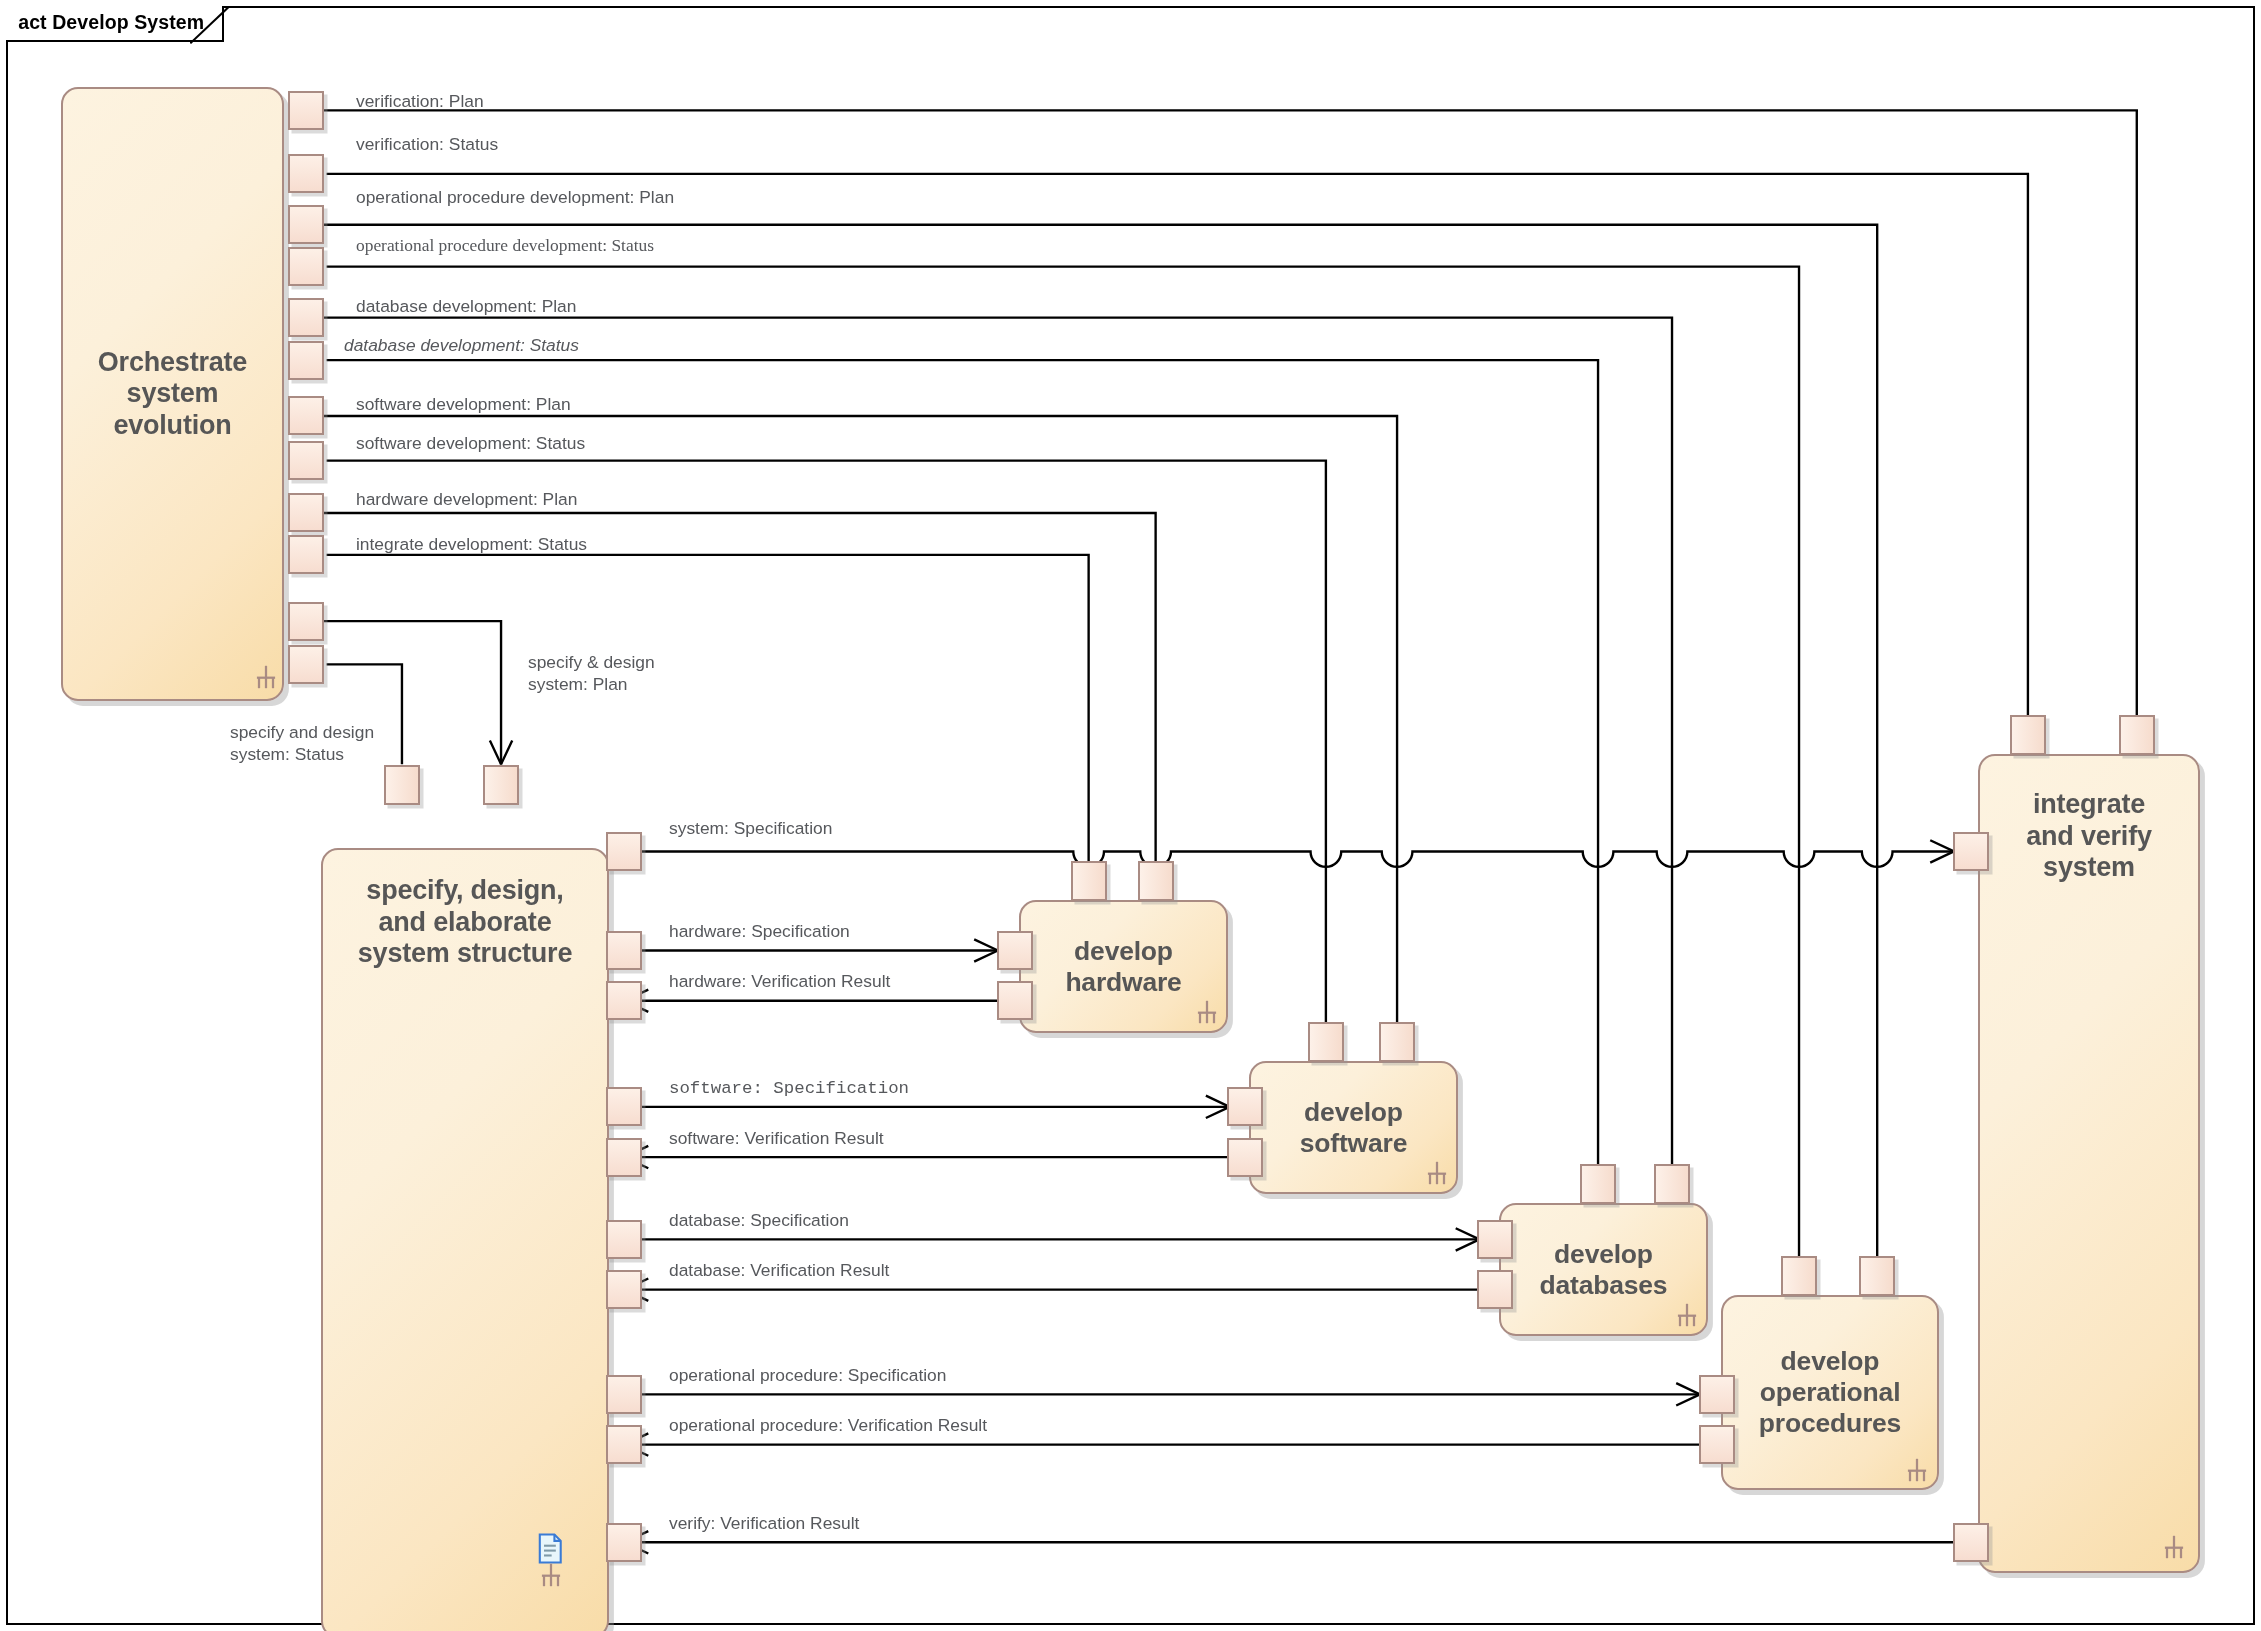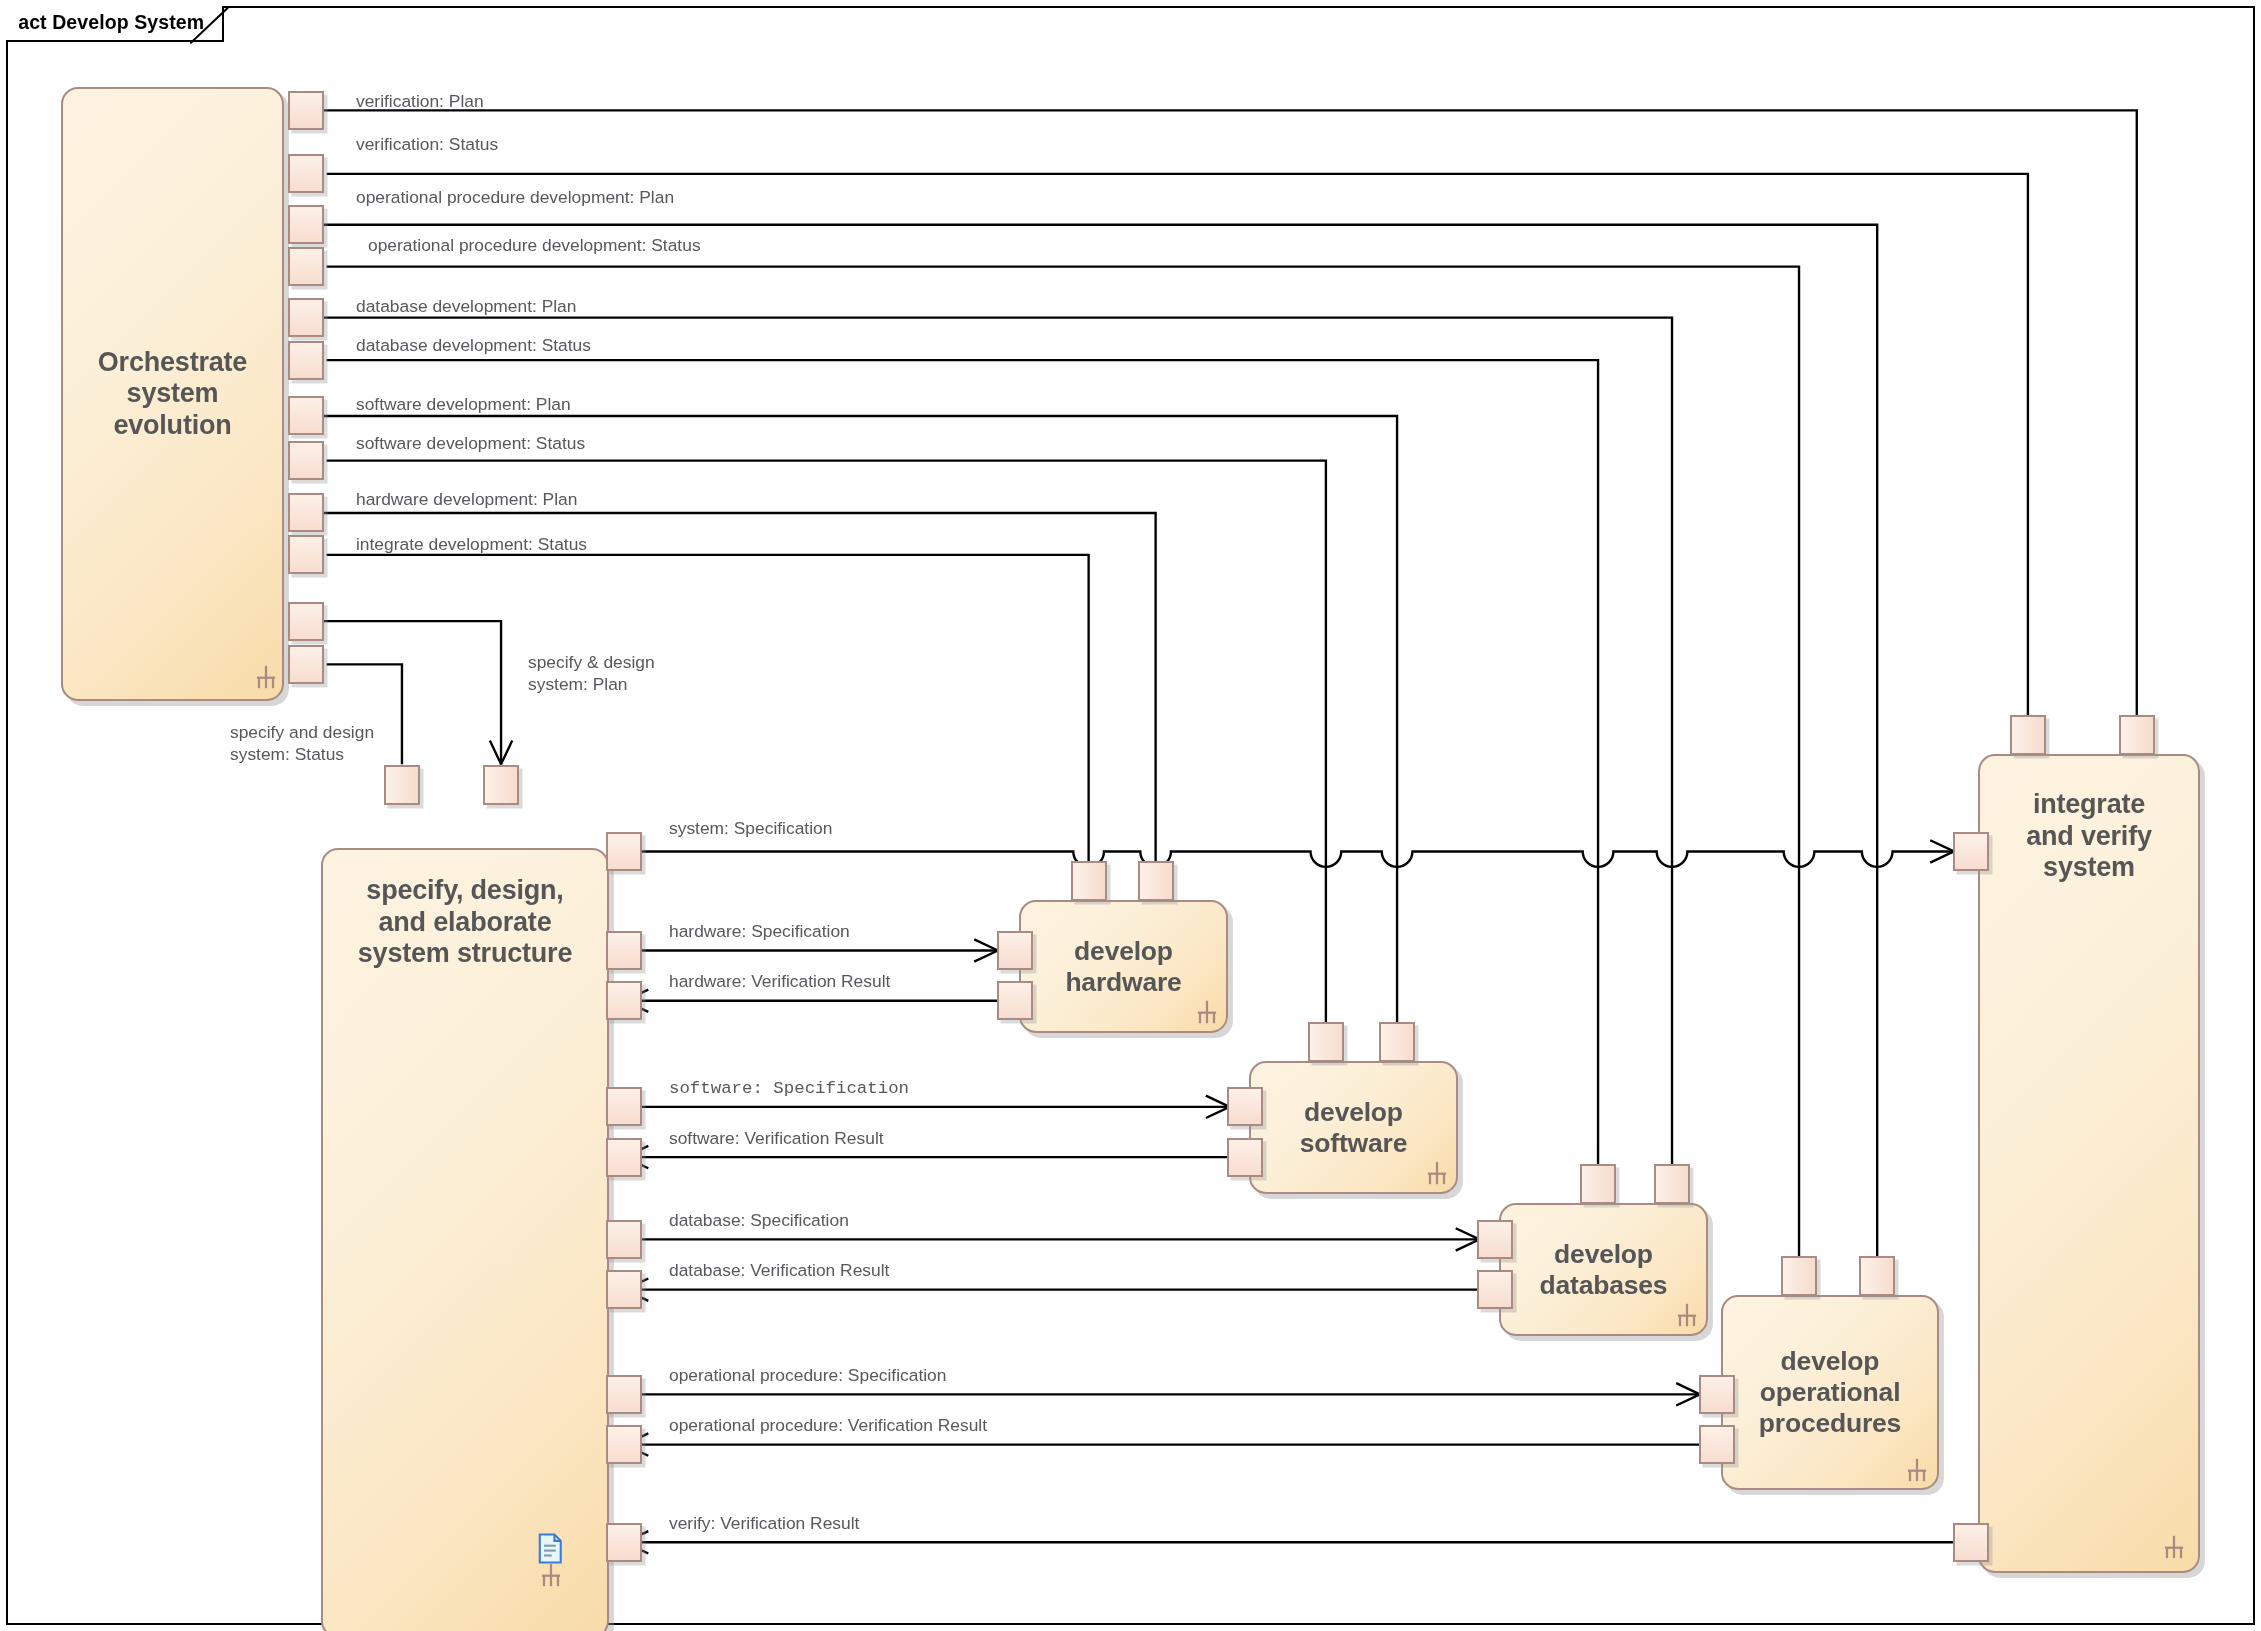--- a/index.html
+++ b/index.html
@@ -286,23 +286,23 @@
     </g>
   </svg>
   <div class="pin v" style="left:2010px;top:715px;width:36px;height:40px;"></div>
   <div class="pin v" style="left:2119px;top:715px;width:36px;height:40px;"></div>
   <div class="pin" style="left:1953px;top:832px;width:36px;height:39px;"></div>
   <div class="pin" style="left:1953px;top:1523px;width:36px;height:39px;"></div>
 
   <div class="wlabel" style="left:356px;top:91px;">verification: Plan</div>
   <div class="wlabel" style="left:356px;top:134px;">verification: Status</div>
   <div class="wlabel" style="left:356px;top:187px;">operational procedure development: Plan</div>
-  <div class="wlabel" style="left:368px;top:235px;">operational procedure development: Status</div>
+  <div class="wlabel" style="left:356px;top:235px;font-family:Liberation Serif, serif;">operational procedure development: Status</div>
   <div class="wlabel" style="left:356px;top:296px;">database development: Plan</div>
-  <div class="wlabel" style="left:356px;top:335px;">database development: Status</div>
+  <div class="wlabel" style="left:344px;top:335px;font-style:italic;">database development: Status</div>
   <div class="wlabel" style="left:356px;top:394px;">software development: Plan</div>
   <div class="wlabel" style="left:356px;top:433px;">software development: Status</div>
   <div class="wlabel" style="left:356px;top:489px;">hardware development: Plan</div>
   <div class="wlabel" style="left:356px;top:534px;">integrate development: Status</div>
 
   <div class="wlabel two" style="left:528px;top:652px;width:181px;">
     <span>specify &amp; design</span><br>
     <span>system: Plan</span>
   </div>
   <div class="wlabel two" style="left:230px;top:722px;width:195px;">

